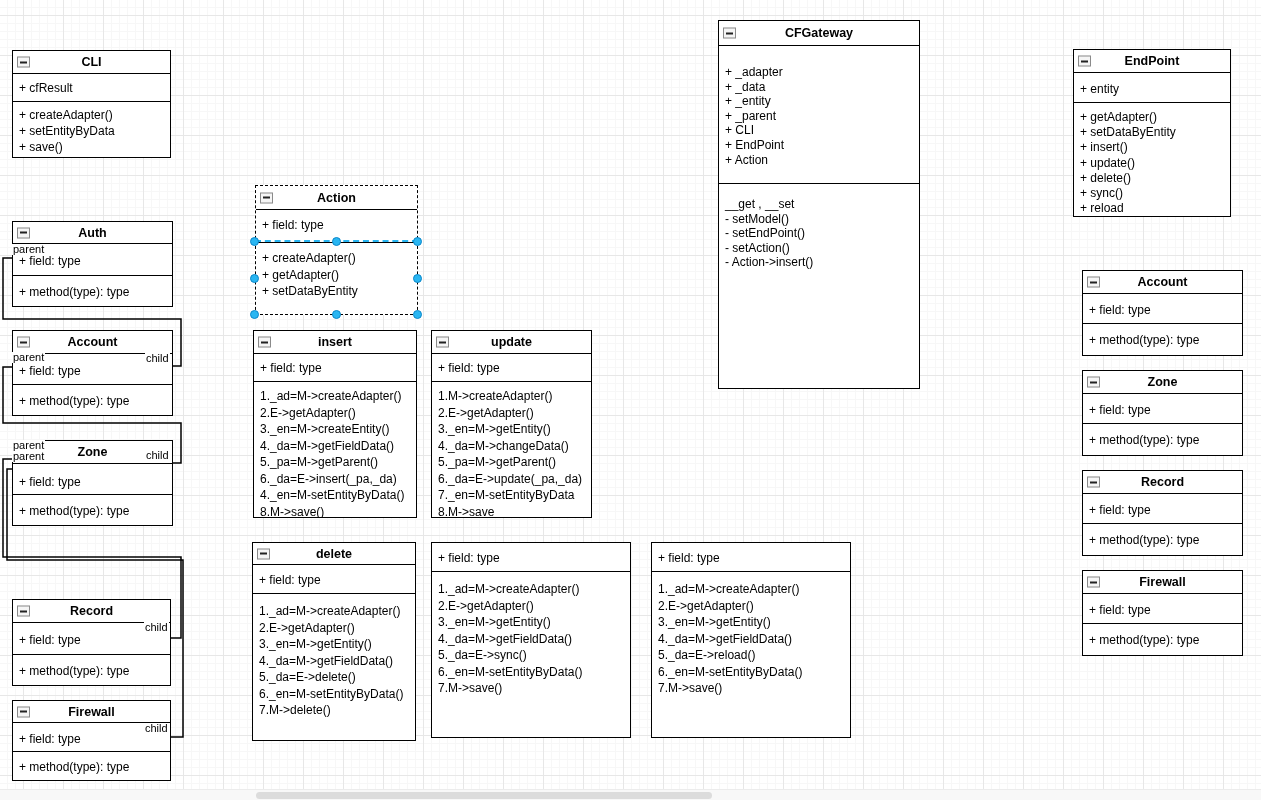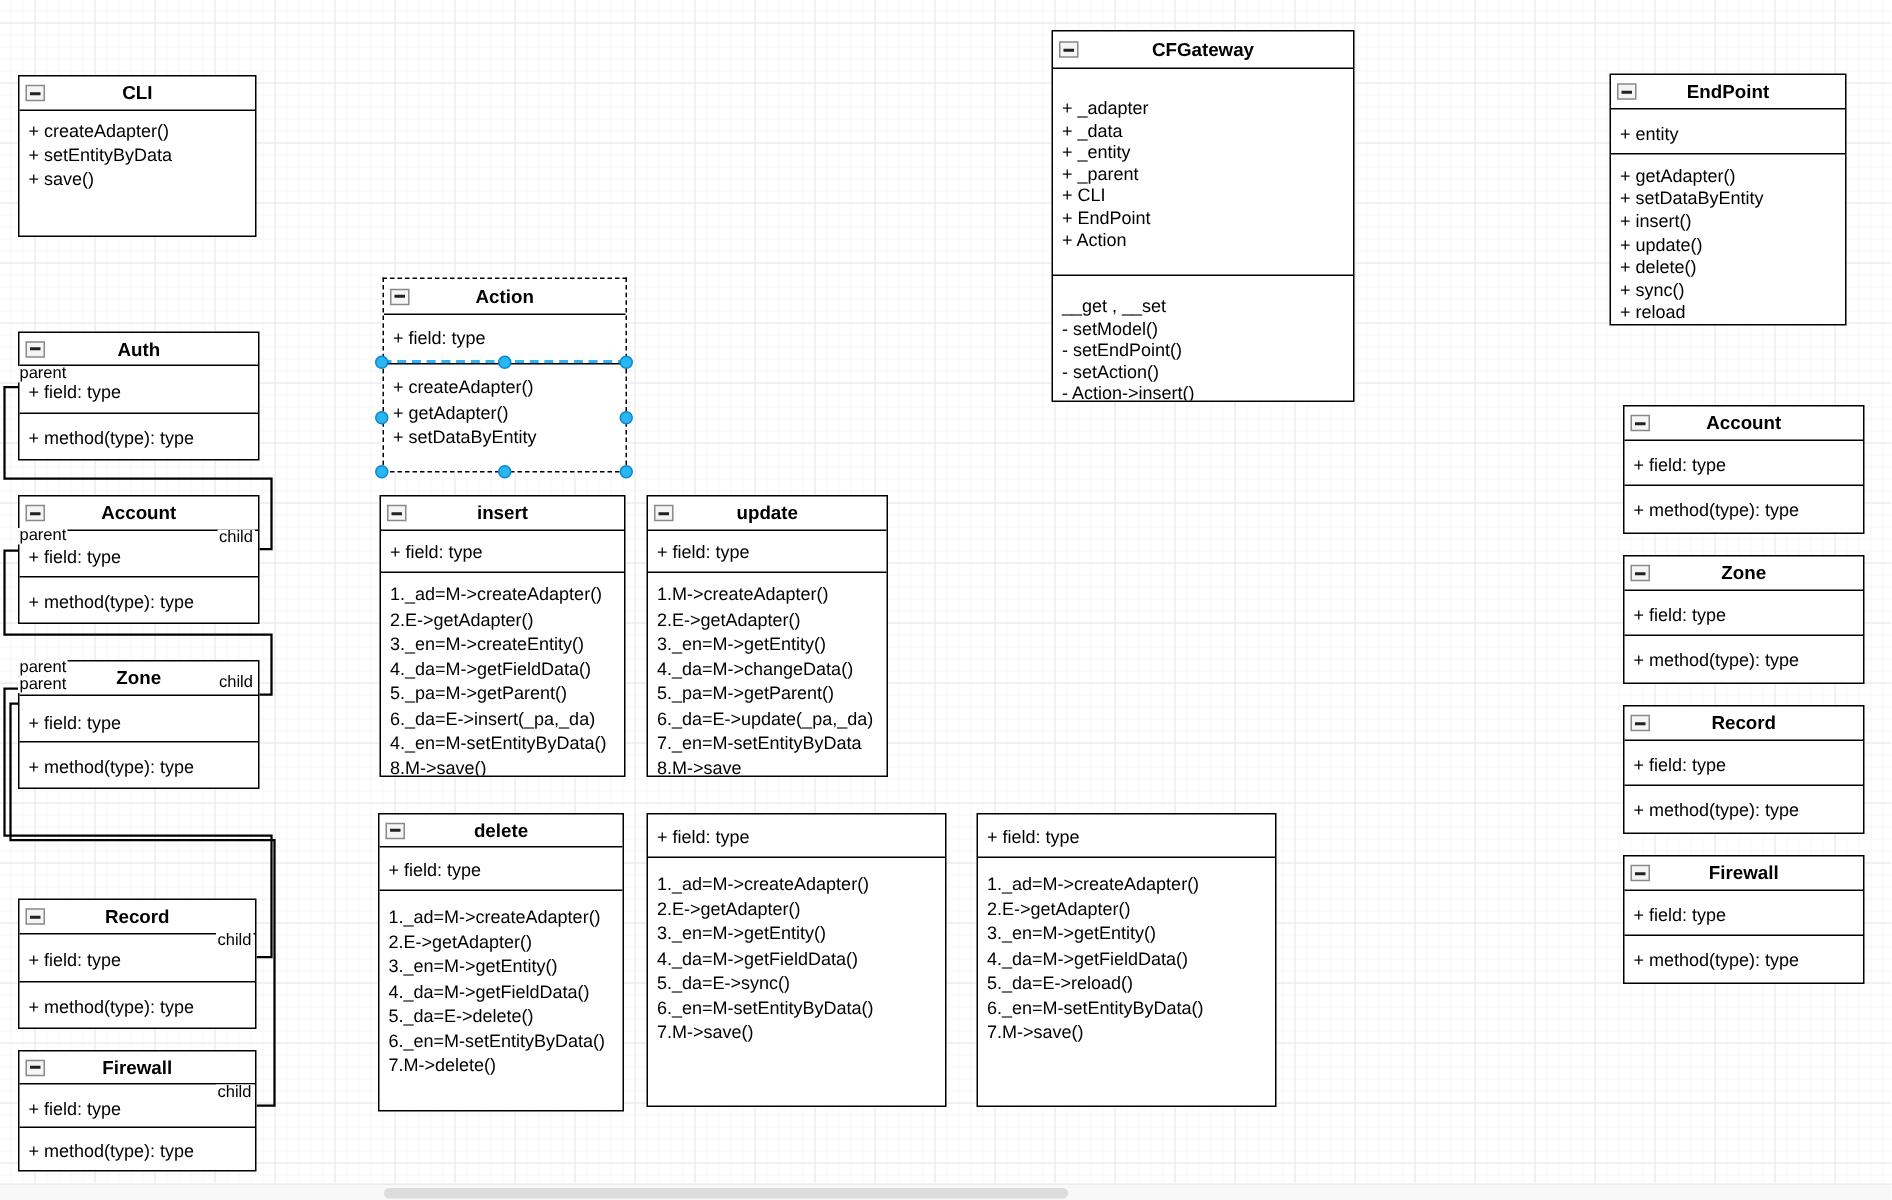--- a/index.html
+++ b/index.html
@@ -62,20 +62,23 @@
     <polyline points="12,367 3,367 3,423 181,423 181,463 171,463"></polyline>
     <polyline points="12,459 3,459 3,557 181,557 181,638 171,638"></polyline>
     <polyline points="12,469 7,469 7,560 183,560 183,737 171,737"></polyline>
   </svg>
 
   <div class="umlbox" style="left:12px;top:50px;width:159px;height:108px">
     <div class="ttl" style="height:23px">
       <span class="clp"></span>
       <span>CLI</span>
     </div>
+    <div class="sec" style="height:28px;padding-top:6px">
+        <div>+ cfResult</div>
+      </div>
     <div class="sec last" style="padding-top:5px">
         <div>+ createAdapter()</div>
         <div>+ setEntityByData</div>
         <div>+ save()</div>
       </div>
   </div>
 
   <div class="umlbox" style="left:12px;top:221px;width:161px;height:86px">
     <div class="ttl" style="height:22px">
       <span class="clp"></span>
@@ -248,21 +251,21 @@
         <div>1._ad=M-&gt;createAdapter()</div>
         <div>2.E-&gt;getAdapter()</div>
         <div>3._en=M-&gt;getEntity()</div>
         <div>4._da=M-&gt;getFieldData()</div>
         <div>5._da=E-&gt;reload()</div>
         <div>6._en=M-setEntityByData()</div>
         <div>7.M-&gt;save()</div>
       </div>
   </div>
 
-  <div class="umlbox" style="left:701px;top:20px;width:202px;height:248px">
+  <div class="umlbox" style="left:718px;top:20px;width:202px;height:369px">
     <div class="ttl" style="height:25px">
       <span class="clp"></span>
       <span>CFGateway</span>
     </div>
     <div class="sec" style="height:138px;padding-top:19px;line-height:14.6px">
         <div>+ _adapter</div>
         <div>+ _data</div>
         <div>+ _entity</div>
         <div>+ _parent</div>
         <div>+ CLI</div>

